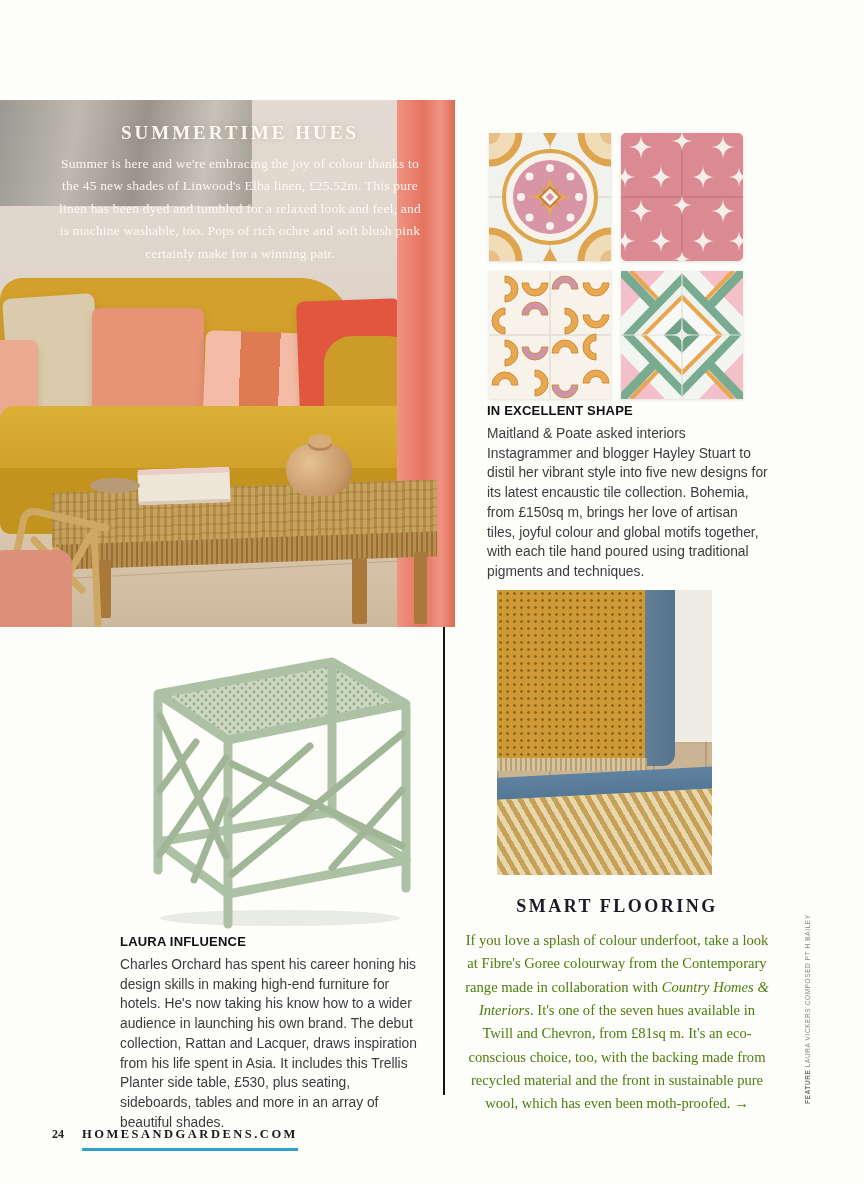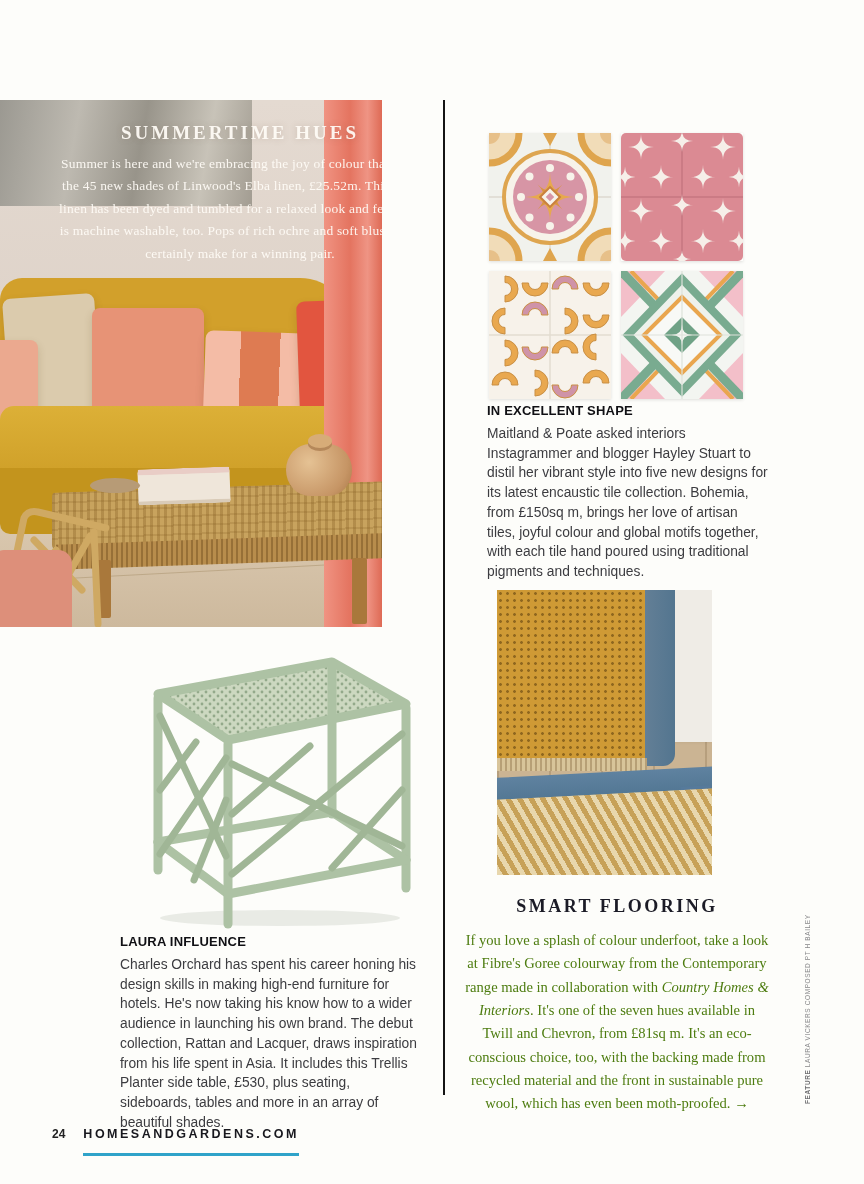--- a/index.html
+++ b/index.html
@@ -5,21 +5,21 @@
   html,body{margin:0;padding:0;background:#e9e9e9;}
   .page{position:relative;width:864px;height:1184px;background:#fdfdfa;overflow:hidden;
         font-family:"Liberation Sans",sans-serif;}
   
   .masthead{position:absolute;left:52px;top:32px;font-family:"Liberation Serif",serif;
         font-weight:700;font-size:22px;letter-spacing:4px;color:#16161e;}
   .masthead .amp{font-style:italic;font-size:19px;letter-spacing:2px;margin:0 4px;}
   
   .divider{position:absolute;left:443px;top:100px;width:2px;height:995px;background:#141414;}
   
-  .photo-main{position:absolute;left:0;top:100px;width:382px;height:527px;overflow:hidden;
+  .photo-main{position:absolute;left:0;top:100px;width:455px;height:527px;overflow:hidden;
         background:linear-gradient(180deg,#e4dad1 0%,#ddd1c7 55%,#d8cabf 100%);}
   .artwork{position:absolute;left:0;top:0;width:252px;height:106px;
         background:linear-gradient(100deg,#8e8d86 0%,#b7b4ab 30%,#8b887e 55%,#c3bfb4 80%,#979287 100%);
         opacity:.85;}
   .floor{position:absolute;left:0;top:428px;width:437px;height:99px;
         background:linear-gradient(180deg,#d9c7ae,#cdb99d);}
   .floor-line{position:absolute;top:470px;left:0;width:437px;height:1px;background:#bda888;transform:rotate(-3deg);}
   .curtain{position:absolute;right:0;top:0;width:58px;height:527px;
         background:linear-gradient(90deg,#f09382 0%,#e47460 45%,#ef9484 75%,#de6a55 100%);}
   .sofa-back{position:absolute;left:0;top:178px;width:352px;height:152px;background:#d2a02b;
@@ -97,24 +97,24 @@
   .art-smart p{margin:12px;font-size:14.6px;line-height:1.6;color:#4d7c0f;}
   .art-smart .ital{font-style:italic;}
   
   .side-table{position:absolute;left:100px;top:642px;}
   
   .credit{position:absolute;left:804px;top:892px;height:212px;writing-mode:vertical-rl;
         transform:rotate(180deg);font-size:6.5px;letter-spacing:.6px;color:#88888a;white-space:nowrap;}
   .credit .cb{font-weight:700;color:#6e6e70;}
   
   .footer{position:absolute;left:52px;top:1127px;display:flex;align-items:baseline;gap:18px;
-        font-family:Liberation Sans, sans-serif;}
+        font-family:Liberation Serif, serif;}
   .page-num{font-size:12px;font-weight:700;color:#222;}
   .site{font-size:12.5px;font-weight:700;letter-spacing:2.5px;color:#18181e;
-        border-bottom:3px solid #2fa3c9;padding-bottom:12px;}
+        border-bottom:3px solid #2fa3c9;padding-bottom:6px;}
 </style>
 </head>
 <body>
 
 <div class="page">
 
   <svg width="0" height="0" style="position:absolute">
     <defs>
       <path id="spark" d="M0 -13 Q0 0 13 0 Q0 0 0 13 Q0 0 -13 0 Q0 0 0 -13 Z"></path>
       <path id="arch" d="M-13 0 A13 13 0 0 1 13 0 L6.5 0 A6.5 6.5 0 0 0 -6.5 0 Z"></path>

